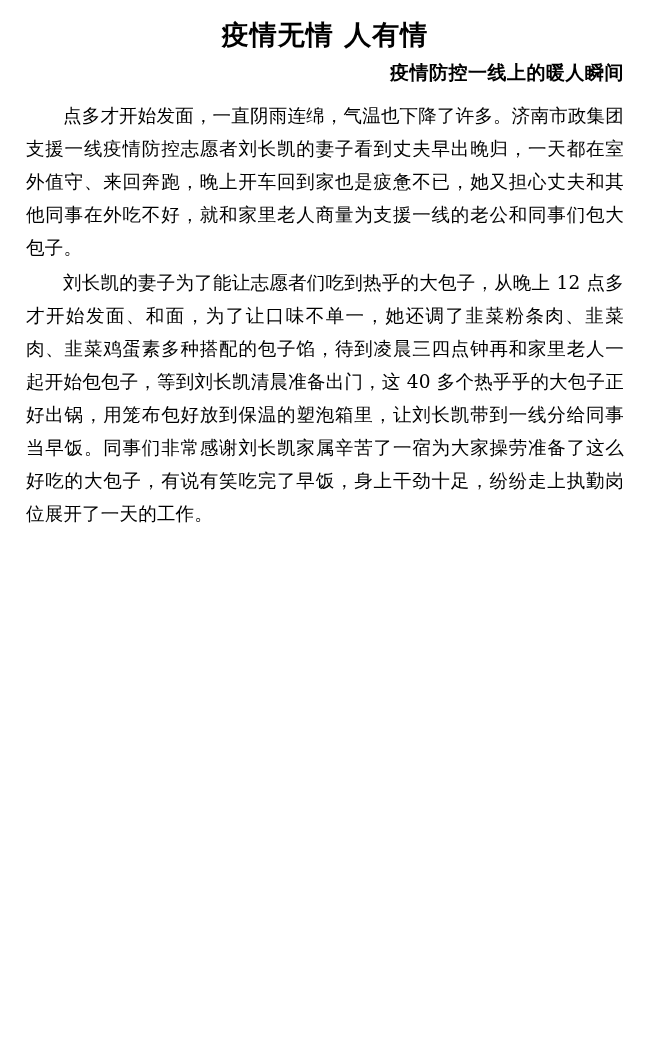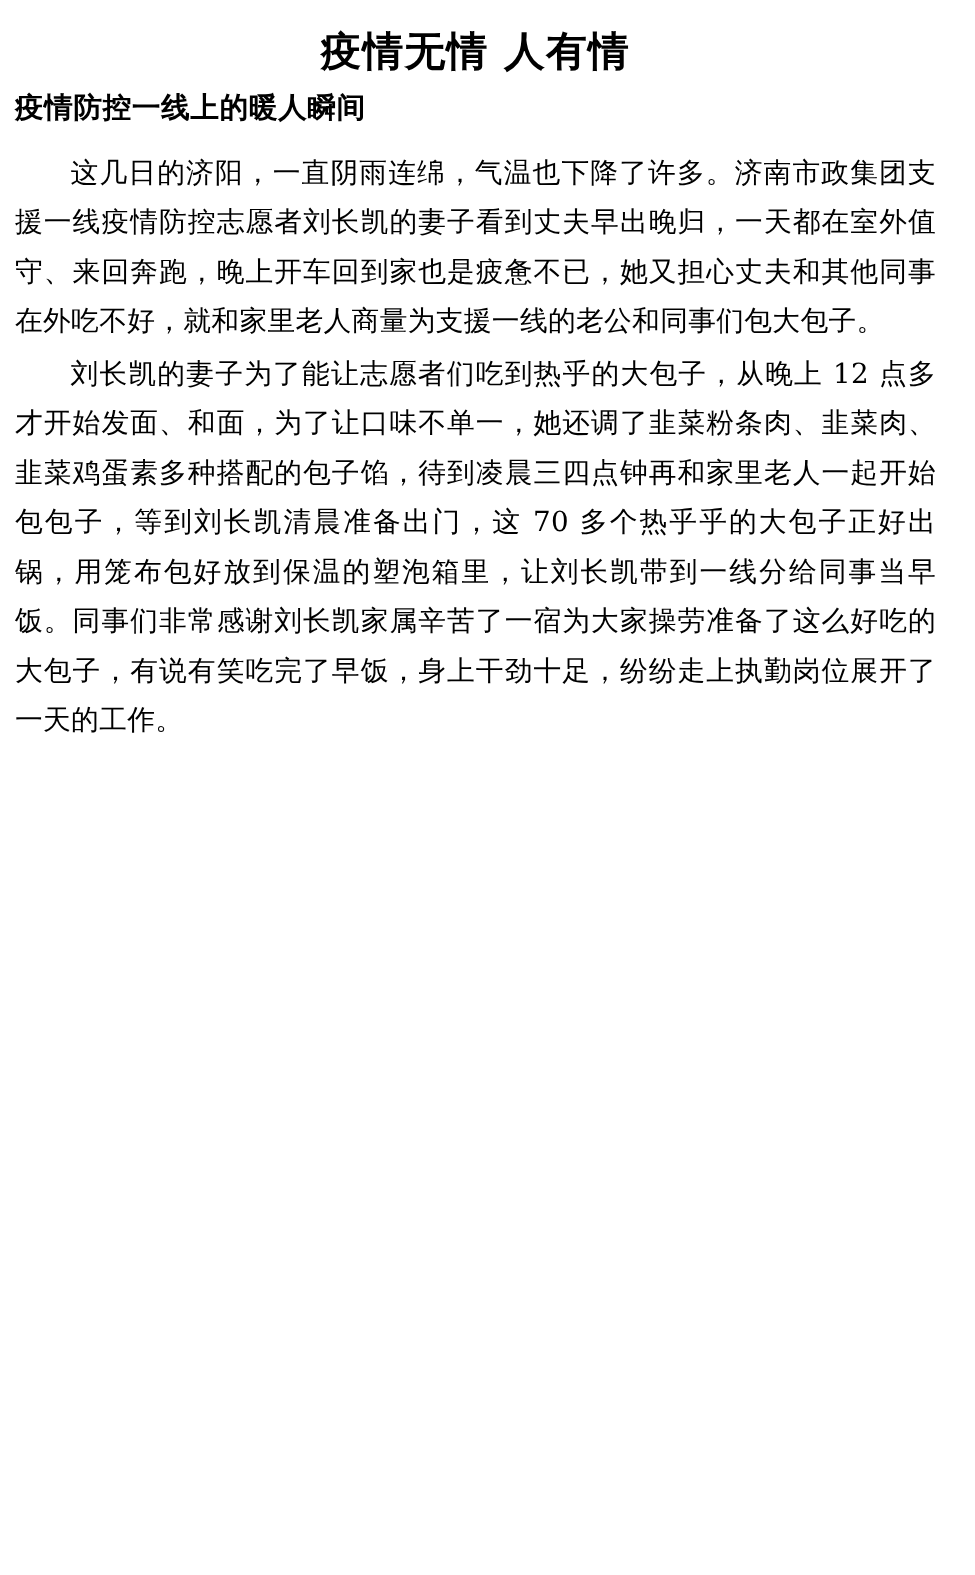--- a/index.html
+++ b/index.html
@@ -11,34 +11,34 @@
     width: 650px;
     height: 1050px;
     font-family: "DejaVu Serif", "Liberation Serif", serif;
     color: #000000;
     overflow: hidden;
   }
   .page {
     width: 650px;
     height: 1050px;
     box-sizing: border-box;
-    padding: 14px 26px 0 10px;
+    padding: 14px 26px 0 26px;
     position: relative;
   }
   .doc-title {
     text-align: center;
     font-size: 27px;
     font-weight: bold;
     letter-spacing: 1px;
     line-height: 1.25;
     margin: 4px 0 2px 0;
     font-family: "DejaVu Serif", "Liberation Serif", serif;
   }
   .doc-subtitle {
-    text-align: left;
+    text-align: right;
     font-size: 19px;
     font-weight: bold;
     letter-spacing: 0.5px;
     line-height: 1.3;
     margin: 8px 0 16px 0;
   }
   .body-text p {
     font-size: 18.5px;
     line-height: 1.78;
     margin: 0 0 0 0;
@@ -55,17 +55,17 @@
 </head>
 <body>
 
 <div class="page">
 
   <h1 class="doc-title">疫情无情  人有情</h1>
 
   <h2 class="doc-subtitle">疫情防控一线上的暖人瞬间</h2>
 
   <div class="body-text">
-    <p>这几日的济阳，一直阴雨连绵，气温也下降了许多。济南市政集团支援一线疫情防控志愿者刘长凯的妻子看到丈夫早出晚归，一天都在室外值守、来回奔跑，晚上开车回到家也是疲惫不已，她又担心丈夫和其他同事在外吃不好，就和家里老人商量为支援一线的老公和同事们包大包子。</p>
-    <p>刘长凯的妻子为了能让志愿者们吃到热乎的大包子，从晚上 12 点多才开始发面、和面，为了让口味不单一，她还调了韭菜粉条肉、韭菜肉、韭菜鸡蛋素多种搭配的包子馅，待到凌晨三四点钟再和家里老人一起开始包包子，等到刘长凯清晨准备出门，这 70 多个热乎乎的大包子正好出锅，用笼布包好放到保温的塑泡箱里，让刘长凯带到一线分给同事当早饭。同事们非常感谢刘长凯家属辛苦了一宿为大家操劳准备了这么好吃的大包子，有说有笑吃完了早饭，身上干劲十足，纷纷走上执勤岗位展开了一天的工作。</p>
+    <p>点多才开始发面，一直阴雨连绵，气温也下降了许多。济南市政集团支援一线疫情防控志愿者刘长凯的妻子看到丈夫早出晚归，一天都在室外值守、来回奔跑，晚上开车回到家也是疲惫不已，她又担心丈夫和其他同事在外吃不好，就和家里老人商量为支援一线的老公和同事们包大包子。</p>
+    <p>刘长凯的妻子为了能让志愿者们吃到热乎的大包子，从晚上 12 点多才开始发面、和面，为了让口味不单一，她还调了韭菜粉条肉、韭菜肉、韭菜鸡蛋素多种搭配的包子馅，待到凌晨三四点钟再和家里老人一起开始包包子，等到刘长凯清晨准备出门，这 40 多个热乎乎的大包子正好出锅，用笼布包好放到保温的塑泡箱里，让刘长凯带到一线分给同事当早饭。同事们非常感谢刘长凯家属辛苦了一宿为大家操劳准备了这么好吃的大包子，有说有笑吃完了早饭，身上干劲十足，纷纷走上执勤岗位展开了一天的工作。</p>
   </div>
 
 </div>
 
 </body></html>

